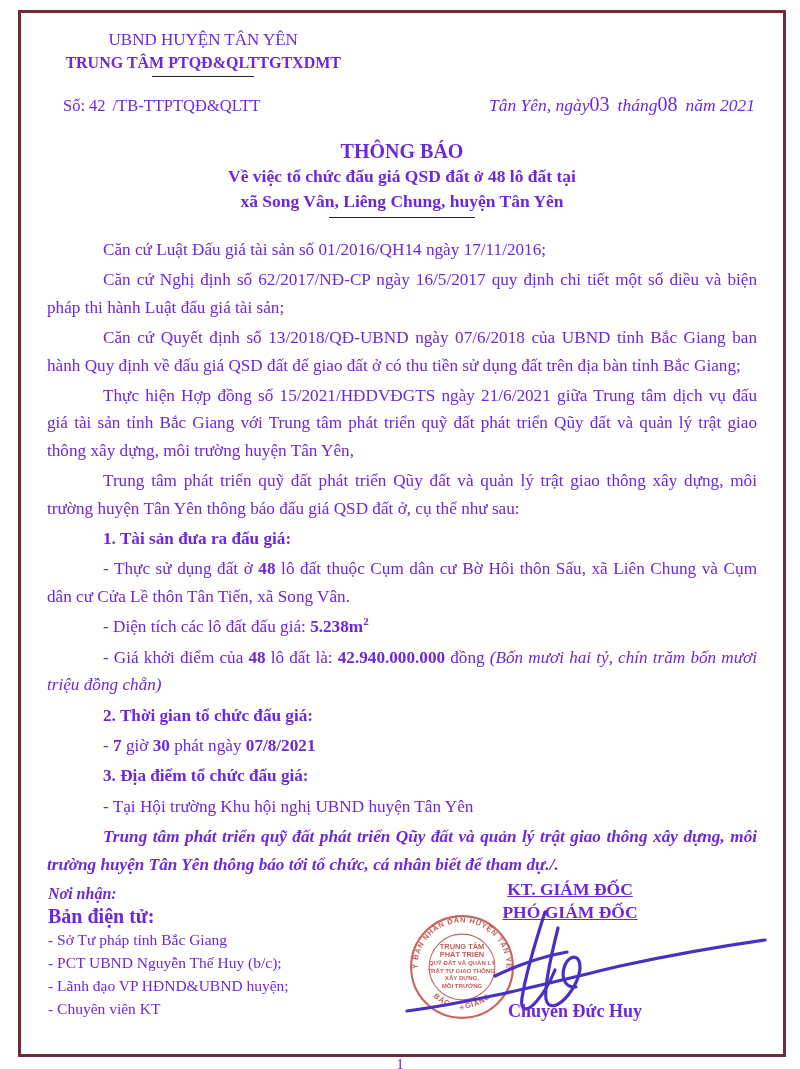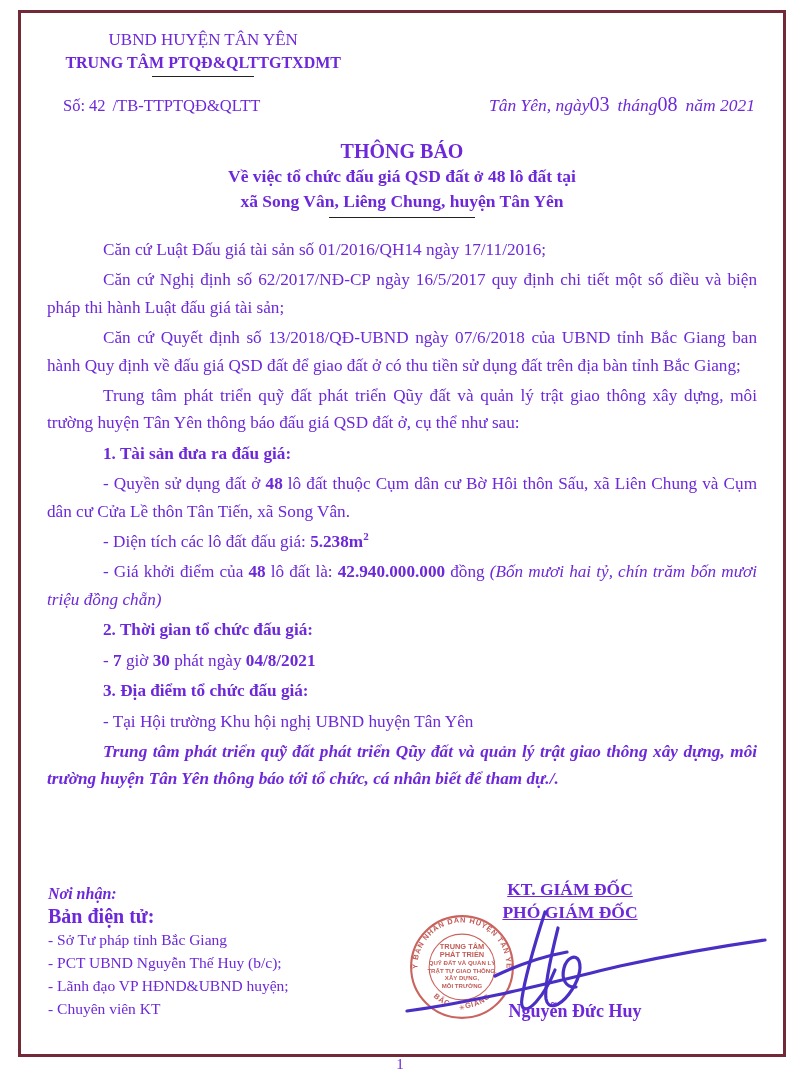--- a/index.html
+++ b/index.html
@@ -93,27 +93,28 @@
       <div class="title-main">THÔNG BÁO</div>
       <div class="title-sub">Về việc tổ chức đấu giá QSD đất ở 48 lô đất tại</div>
       <div class="title-sub">xã Song Vân, Liêng Chung, huyện Tân Yên</div>
       <div class="title-underline"></div>
     </div>
 
     <div class="doc-body">
         <p class="para"><span>Căn cứ Luật Đấu giá tài sản số 01/2016/QH14 ngày 17/11/2016;</span></p>
         <p class="para"><span>Căn cứ Nghị định số 62/2017/NĐ-CP ngày 16/5/2017 quy định chi tiết một số điều và biện pháp thi hành Luật đấu giá tài sản;</span></p>
         <p class="para"><span>Căn cứ Quyết định số 13/2018/QĐ-UBND ngày 07/6/2018 của UBND tỉnh Bắc Giang ban hành Quy định về đấu giá QSD đất để giao đất ở có thu tiền sử dụng đất trên địa bàn tỉnh Bắc Giang;</span></p>
+        <p class="para"><span>Thực hiện Hợp đồng số 15/2021/HĐDVĐGTS ngày 21/6/2021 giữa Trung tâm dịch vụ đấu giá tài sản tỉnh Bắc Giang với Trung tâm phát triển quỹ đất phát triển Qũy đất và quản lý trật giao thông xây dựng, môi trường huyện Tân Yên,</span></p>
         <p class="para"><span>Trung tâm phát triển quỹ đất phát triển Qũy đất và quản lý trật giao thông xây dựng, môi trường huyện Tân Yên thông báo đấu giá QSD đất ở, cụ thể như sau:</span></p>
         <p class="para"><span class="b">1. Tài sản đưa ra đấu giá:</span></p>
-        <p class="para"><span>- Quyền sử dụng đất ở </span><span class="b">48</span><span> lô đất thuộc Cụm dân cư Bờ Hôi thôn Sấu, xã Liên Chung và Cụm dân cư Cửa Lề thôn Tân Tiến, xã Song Vân.</span></p>
+        <p class="para"><span>- Thực sử dụng đất ở </span><span class="b">48</span><span> lô đất thuộc Cụm dân cư Bờ Hôi thôn Sấu, xã Liên Chung và Cụm dân cư Cửa Lề thôn Tân Tiến, xã Song Vân.</span></p>
         <p class="para"><span>- Diện tích các lô đất đấu giá: </span><span class="b">5.238m</span><sup class="b">2</sup></p>
         <p class="para"><span>- Giá khởi điểm của </span><span class="b">48</span><span> lô đất là: </span><span class="b">42.940.000.000</span><span> đồng </span><span class="i">(Bốn mươi hai tỷ, chín trăm bốn mươi triệu đồng chẵn)</span></p>
         <p class="para"><span class="b">2. Thời gian tổ chức đấu giá:</span></p>
-        <p class="para"><span>- </span><span class="b">7</span><span> giờ </span><span class="b">30</span><span> phát ngày </span><span class="b">04/8/2021</span></p>
+        <p class="para"><span>- </span><span class="b">7</span><span> giờ </span><span class="b">30</span><span> phát ngày </span><span class="b">07/8/2021</span></p>
         <p class="para"><span class="b">3. Địa điểm tổ chức đấu giá:</span></p>
         <p class="para"><span>- Tại Hội trường Khu hội nghị UBND huyện Tân Yên</span></p>
         <p class="para"><span class="b i">Trung tâm phát triển quỹ đất phát triển Qũy đất và quản lý trật giao thông xây dựng, môi trường huyện Tân Yên thông báo tới tổ chức, cá nhân biết để tham dự./.</span></p>
       </div>
   </div>
 
   <div class="footer-left">
     <div class="recipients-heading">Nơi nhận:</div>
     <div class="electronic-heading">Bản điện tử:</div>
     <div>
@@ -149,16 +150,16 @@
       </g>
   </svg>
 
   <svg class="signature" viewBox="0 0 382 136" aria-hidden="true">
     <path d="M 12 113 C 80 104 150 86 225 68 C 285 55 335 47 370 42"></path>
     <path d="M 150 14 C 141 42 130 80 127 100 C 125 112 131 115 141 104 C 149 95 156 82 160 72"></path>
     <path d="M 163 30 C 156 58 149 88 151 101 C 153 112 164 109 174 96 C 183 84 187 71 184 63 C 181 56 172 59 169 70 C 166 81 171 90 181 89"></path>
     <path d="M 100 78 C 125 66 150 58 172 54"></path>
   </svg>
 
-  <div class="signer-name">Nguyễn Đức Huy</div>
+  <div class="signer-name">Chuyên Đức Huy</div>
 
   <div class="page-number">1</div>
 </div>
 
 </body></html>

